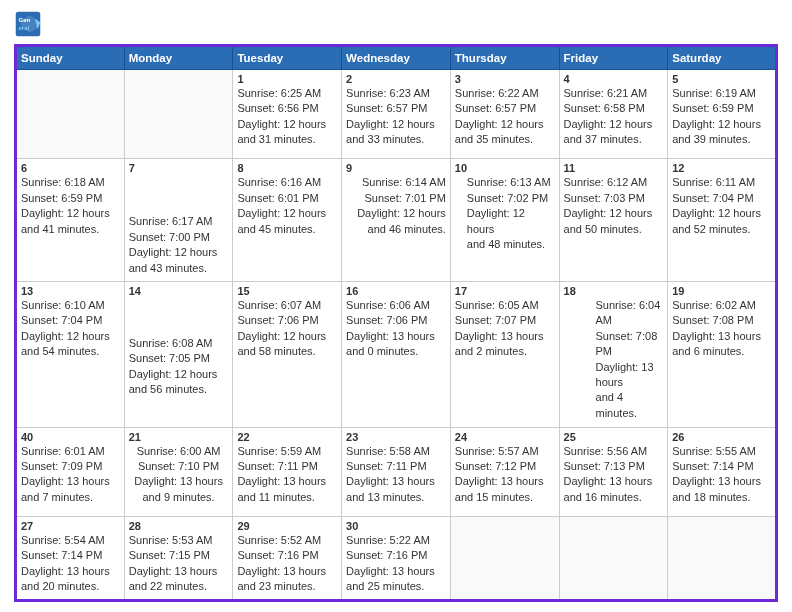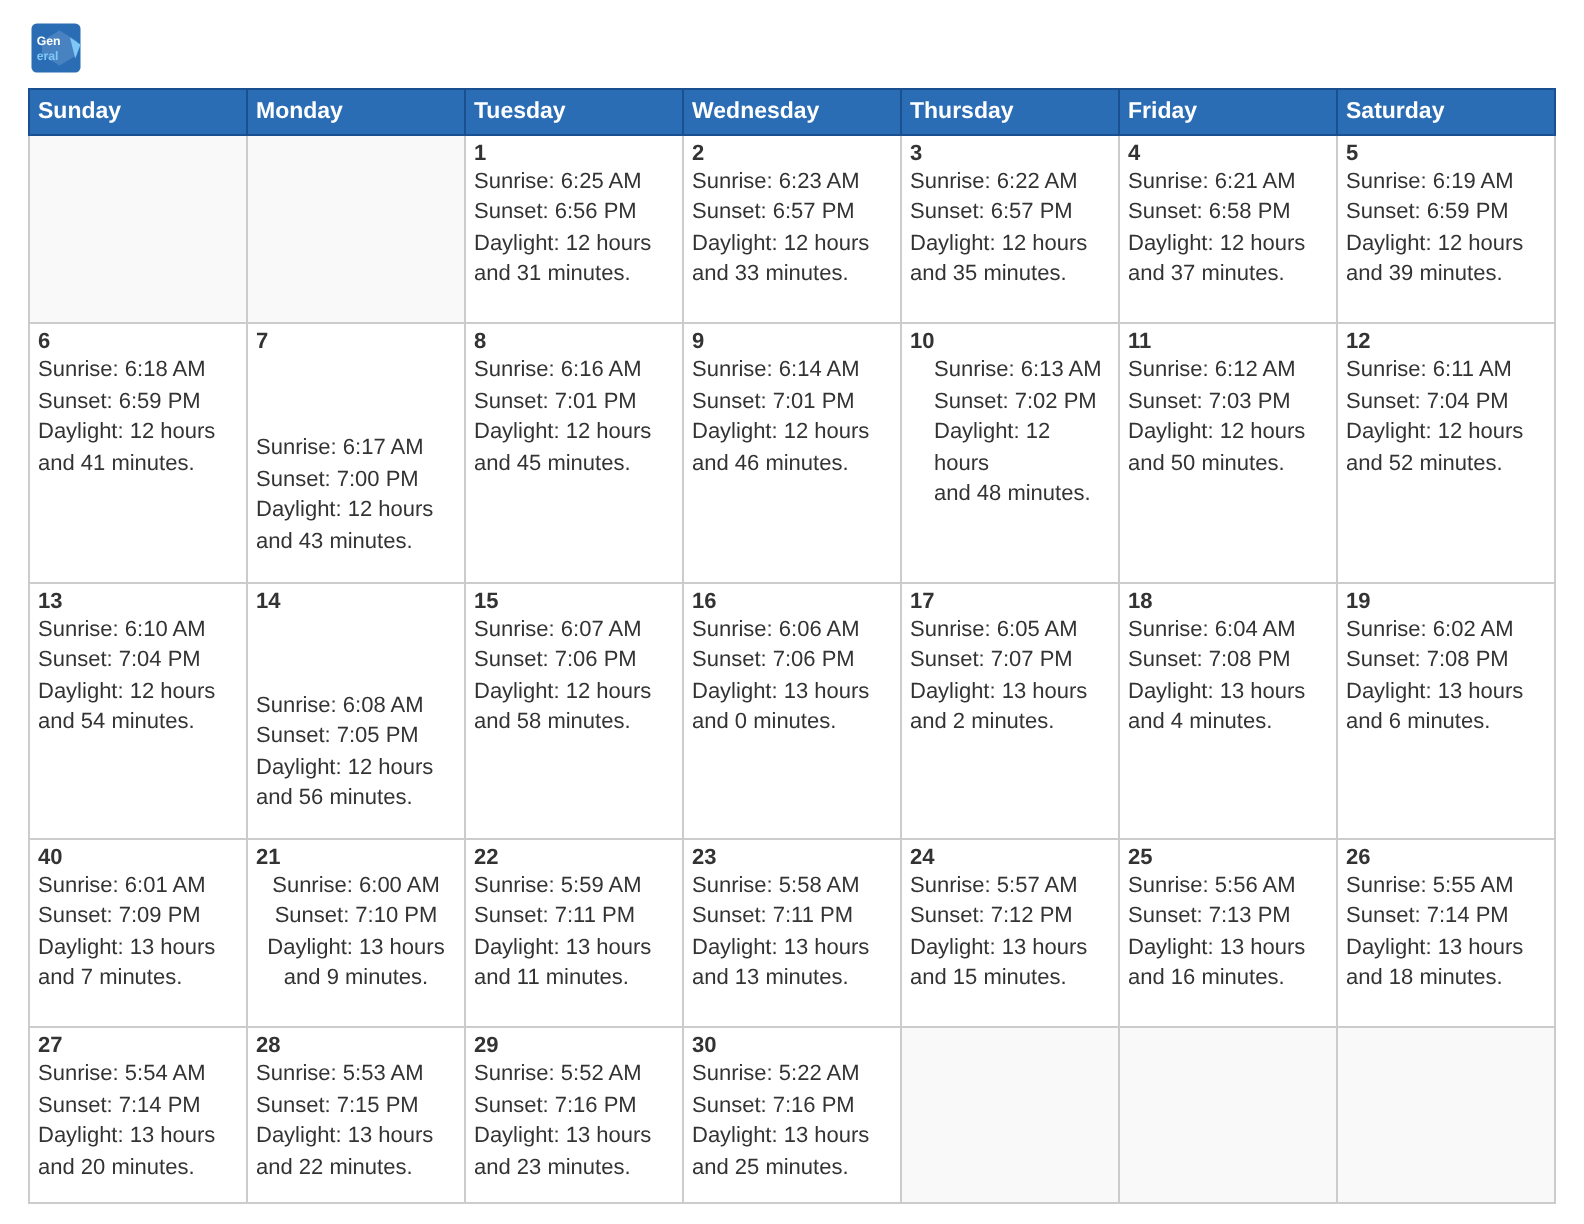--- a/index.html
+++ b/index.html
@@ -49,21 +49,21 @@
       font-weight: bold;
       color: #333;
       line-height: 1.1;
     }
     .title-block .subtitle {
       font-size: 13px;
       color: #555;
     }
     .calendar {
       flex: 1;
-      border: 1px solid #6d28d9;
+      border: 3px solid #6d28d9;
       border-collapse: collapse;
       width: 100%;
       table-layout: fixed;
     }
     .calendar th {
       background: #2a6db5;
       color: #fff;
       font-size: 11.5px;
       font-weight: bold;
       padding: 5px 4px;
@@ -185,27 +185,27 @@
           <td>
             <span class="day-num">7</span>
             <div class="day-info" style="white-space: pre-line; margin-top: 40px;">Sunrise: 6:17 AM
 Sunset: 7:00 PM
 Daylight: 12 hours
 and 43 minutes.</div>
           </td>
           <td>
             <span class="day-num">8</span>
             <div class="day-info" style="white-space: pre-line;">Sunrise: 6:16 AM
-Sunset: 7:01 PM
+Sunset: 6:01 PM
 Daylight: 12 hours
 and 45 minutes.</div>
           </td>
           <td>
             <span class="day-num">9</span>
-            <div class="day-info" style="white-space: pre-line;">Sunrise: 6:14 AM
+            <div class="day-info" style="white-space: pre-line; text-align: right;">Sunrise: 6:14 AM
 Sunset: 7:01 PM
 Daylight: 12 hours
 and 46 minutes.</div>
           </td>
           <td>
             <span class="day-num">10</span>
             <div class="day-info" style="white-space: pre-line; margin-left: 12px;">Sunrise: 6:13 AM
 Sunset: 7:02 PM
 Daylight: 12 hours
 and 48 minutes.</div>
@@ -256,21 +256,21 @@
           </td>
           <td>
             <span class="day-num">17</span>
             <div class="day-info" style="white-space: pre-line;">Sunrise: 6:05 AM
 Sunset: 7:07 PM
 Daylight: 13 hours
 and 2 minutes.</div>
           </td>
           <td>
             <span class="day-num">18</span>
-            <div class="day-info" style="white-space: pre-line;">Sunrise: 6:04 AM
+            <div class="day-info" style="white-space: pre-line; margin-left: 32px;">Sunrise: 6:04 AM
 Sunset: 7:08 PM
 Daylight: 13 hours
 and 4 minutes.</div>
           </td>
           <td>
             <span class="day-num">19</span>
             <div class="day-info" style="white-space: pre-line;">Sunrise: 6:02 AM
 Sunset: 7:08 PM
 Daylight: 13 hours
 and 6 minutes.</div>

